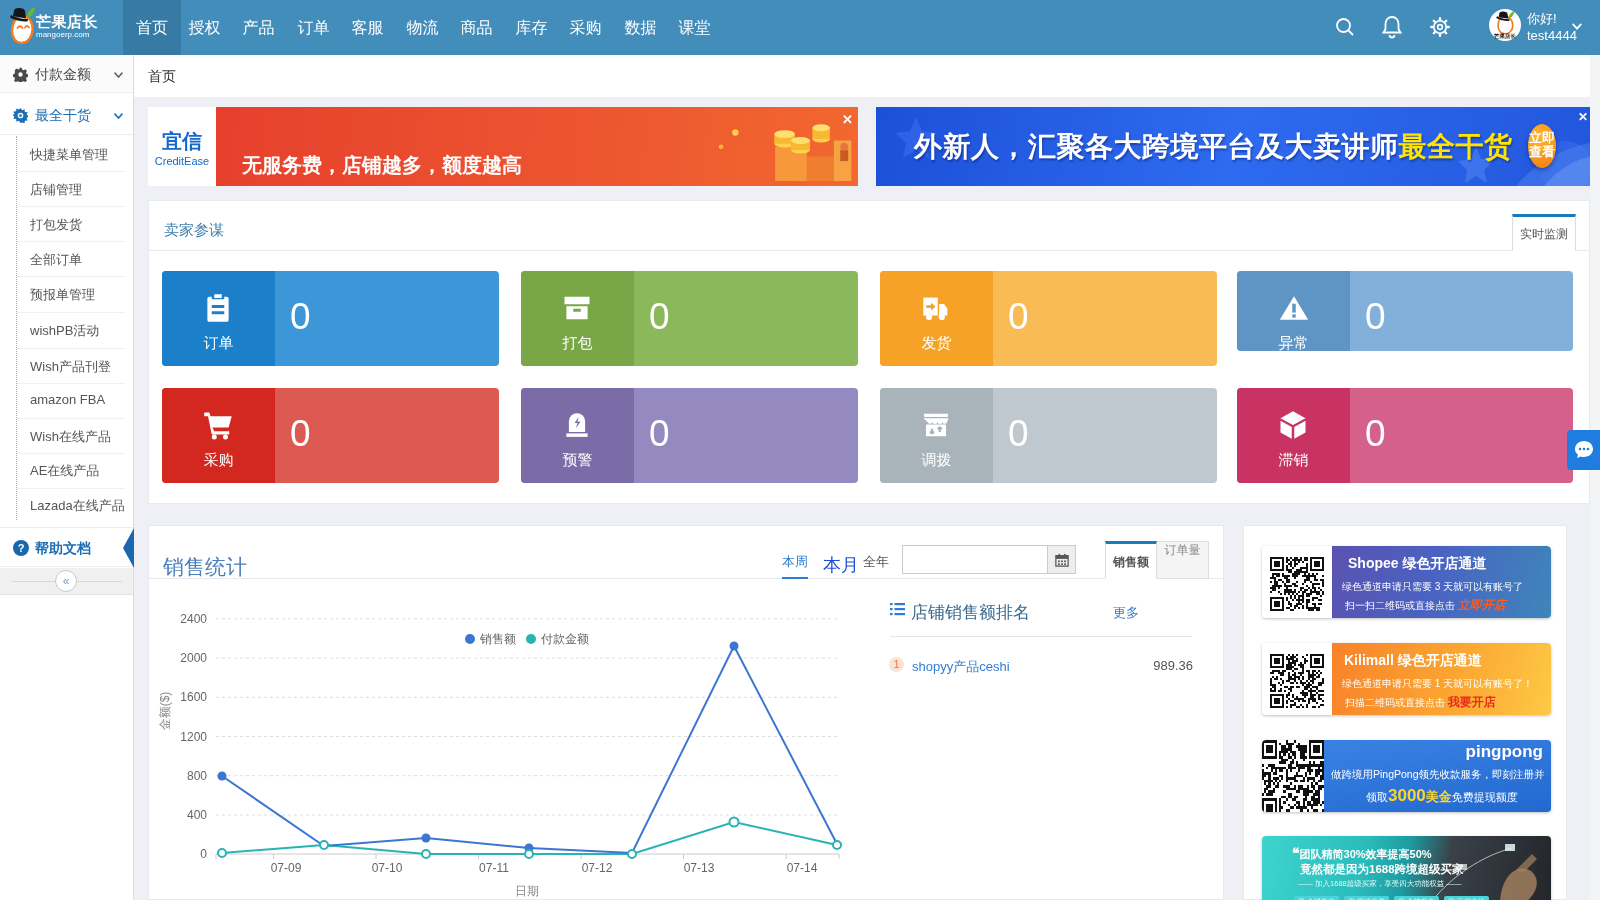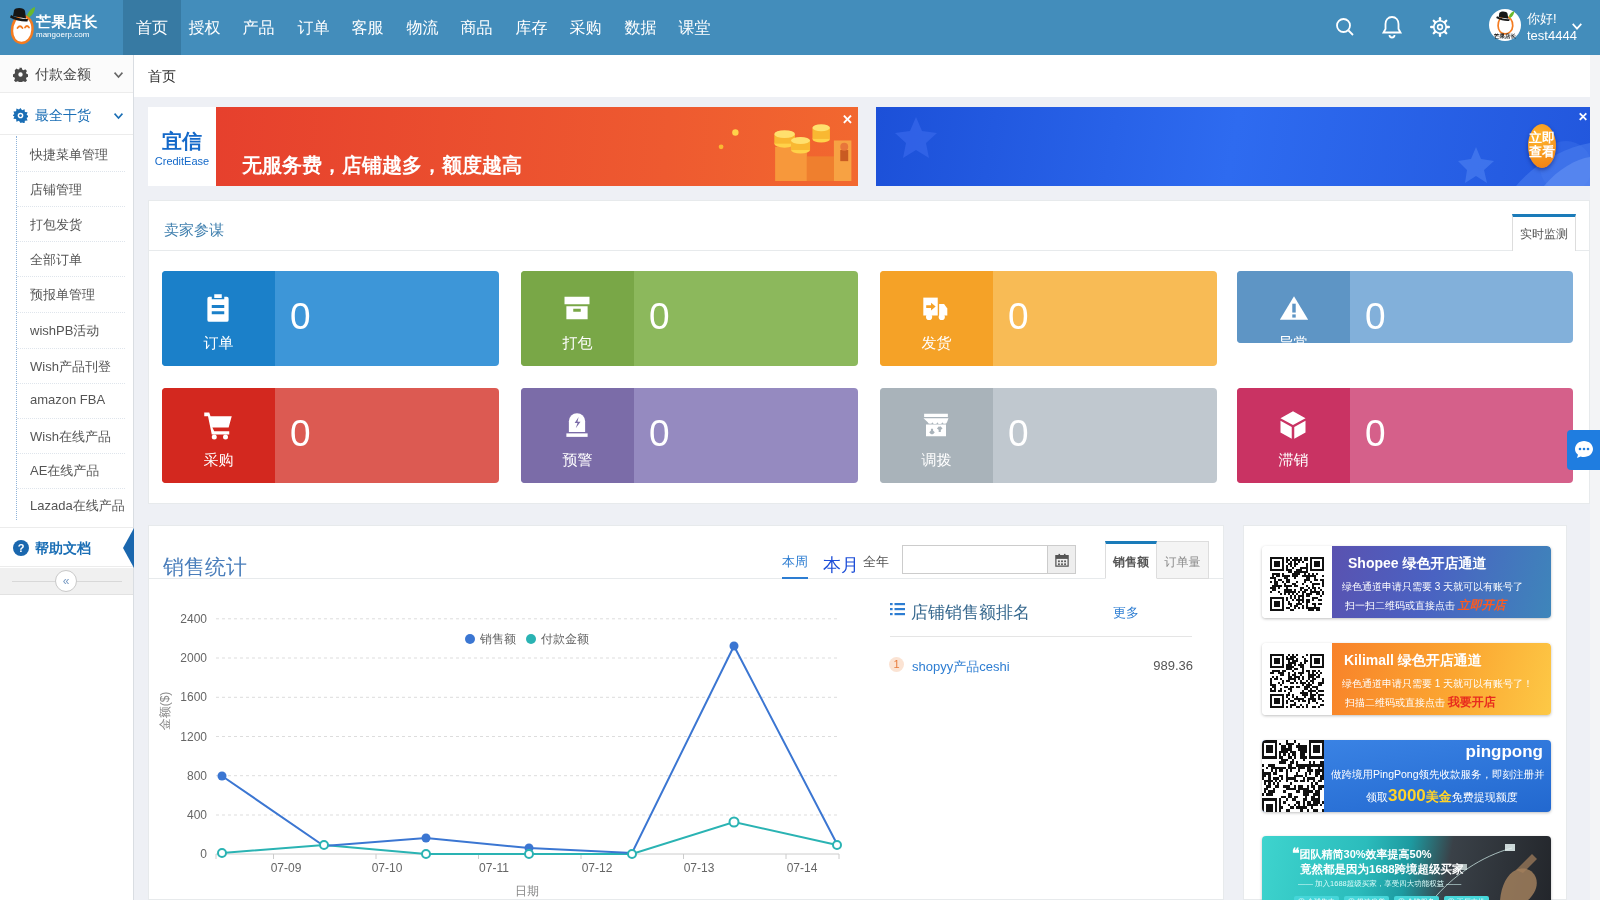--- a/index.html
+++ b/index.html
@@ -194,20 +194,21 @@
   </div>
 
   <div class="abs" style="left:876px;top:107px;width:714px;height:79px;background:linear-gradient(100deg,#1c50d8 0%,#2e6bf0 50%,#2257dd 100%)">
     <svg class="abs" style="left:0;top:0" width="714" height="79" viewBox="0 0 714 79">
       <path d="M40 10 l6 14 15 2 -11 10 3 15 -13-8 -13 8 3-15 -11-10 15-2 Z" fill="#3565e8" opacity=".8"></path>
       <path d="M600 40 l5 12 13 2 -10 9 3 13 -11-7 -11 7 2-13 -9-9 13-2 Z" fill="#4f82f2" opacity=".6"></path>
       <circle cx="690" cy="60" r="26" fill="#4f82f2" opacity=".25"></circle>
         <path d="M714 79 L640 79 C660 55 690 40 714 36 Z" fill="#4d7fef" opacity=".55"></path>
         <path d="M714 79 L668 79 C682 62 700 52 714 50 Z" fill="#6b97f5" opacity=".5"></path>
     </svg>
+    <div class="abs" style="left:38px;top:21px;font-size:28px;font-weight:bold;color:#fff;letter-spacing:0.5px;white-space:nowrap;text-shadow:1px 2px 2px rgba(0,0,60,.35)">外新人，汇聚各大跨境平台及大卖讲师<span style="color:#ffe400">最全干货</span></div>
     <div class="abs" style="left:652px;top:17px;width:28px;height:44px;border-radius:50%;background:radial-gradient(circle at 35% 30%,#ffb62e,#f07c10);box-shadow:0 2px 4px rgba(0,0,60,.4)">
       <div style="text-align:center;margin-top:7px;color:#fff;font-size:13px;font-weight:bold;line-height:14px">立即<br>查看</div>
     </div>
     <div class="abs" style="left:702px;top:3px;color:#fff;font-size:12px;font-weight:bold">✕</div>
   </div>
 </div>
 
 <div id="panel1" class="panel" style="left:148px;top:200px;width:1442px;height:304px">
   <div class="abs" style="left:15px;top:20px;font-size:15px;color:#3f7fae">卖家参谋</div>
   <div class="abs" style="left:0;top:49px;width:1440px;border-top:1px solid #e7eaec"></div>
@@ -235,21 +236,21 @@
     <svg width="30" height="30" viewBox="0 0 26 24" fill="#fff">
         <rect x="2" y="3" width="12.5" height="15.5"></rect>
         <path d="M15.7 8.5 h4.3 l2.8 4 v6 h-7.1 Z"></path>
         <circle cx="7" cy="19.8" r="2.7"></circle>
         <circle cx="18" cy="19.8" r="2.7"></circle>
         <path d="M4.5 9.6 h4.2 v-2.1 l4 3.3 -4 3.3 v-2.1 H4.5 Z" fill="#f5a227"></path>
       </svg>
     <div class="lbl">发货</div>
       <div class="num">0</div>
   </div>
-  <div class="card" style="left:1088px;top:70px;width:336px;height:72px;background:#82b0da">
+  <div class="card" style="left:1088px;top:70px;width:336px;height:80px;background:#82b0da">
     <div class="lft" style="background:#5e95c5"></div>
     <svg width="32" height="30" viewBox="0 0 26 24" fill="#fff">
         <path d="M13 2.5 L24.5 21.5 H1.5 Z"></path>
         <rect x="11.6" y="8.5" width="2.8" height="7.2" fill="#5e95c5"></rect>
         <rect x="11.6" y="17.2" width="2.8" height="2.6" fill="#5e95c5"></rect>
       </svg>
     <div class="lbl">异常</div>
       <div class="num">0</div>
   </div>
 
@@ -312,21 +313,21 @@
         <rect x="3.5" y="8.5" width="2" height="2"></rect>
         <rect x="7" y="8.5" width="2" height="2"></rect>
         <rect x="10.5" y="8.5" width="2" height="2"></rect>
         <rect x="3.5" y="11.8" width="2" height="2"></rect>
         <rect x="7" y="11.8" width="2" height="2"></rect>
         <rect x="10.5" y="11.8" width="2" height="2"></rect>
       </svg>
   </div>
 
   <div class="abs" style="left:956px;top:15px;width:52px;height:38px;background:#fff;border:1px solid #ddd;border-top:3px solid #1a7bb9;border-bottom:1px solid #fff;text-align:center;font-size:12px;font-weight:bold;color:#555;padding-top:10px;z-index:2">销售额</div>
-  <div class="abs" style="left:1008px;top:15px;width:52px;height:38px;background:#f4f4f4;border:1px solid #ddd;border-left:none;text-align:center;font-size:12px;color:#888;padding-top:12px">订单量</div>
+  <div class="abs" style="left:1008px;top:15px;width:52px;height:38px;background:#f4f4f4;border:1px solid #ddd;border-left:none;text-align:center;font-size:12px;color:#888;">订单量</div>
 
   <svg class="abs" style="left:0;top:53px" width="760" height="322" viewBox="0 0 760 322">
     <g stroke="#ddd" stroke-dasharray="3,3">
       <line x1="67" y1="236" x2="690" y2="236"></line>
       <line x1="67" y1="196.7" x2="690" y2="196.7"></line>
       <line x1="67" y1="157.5" x2="690" y2="157.5"></line>
       <line x1="67" y1="118.3" x2="690" y2="118.3"></line>
       <line x1="67" y1="79" x2="690" y2="79"></line>
       <line x1="67" y1="39.8" x2="690" y2="39.8"></line>
     </g>

